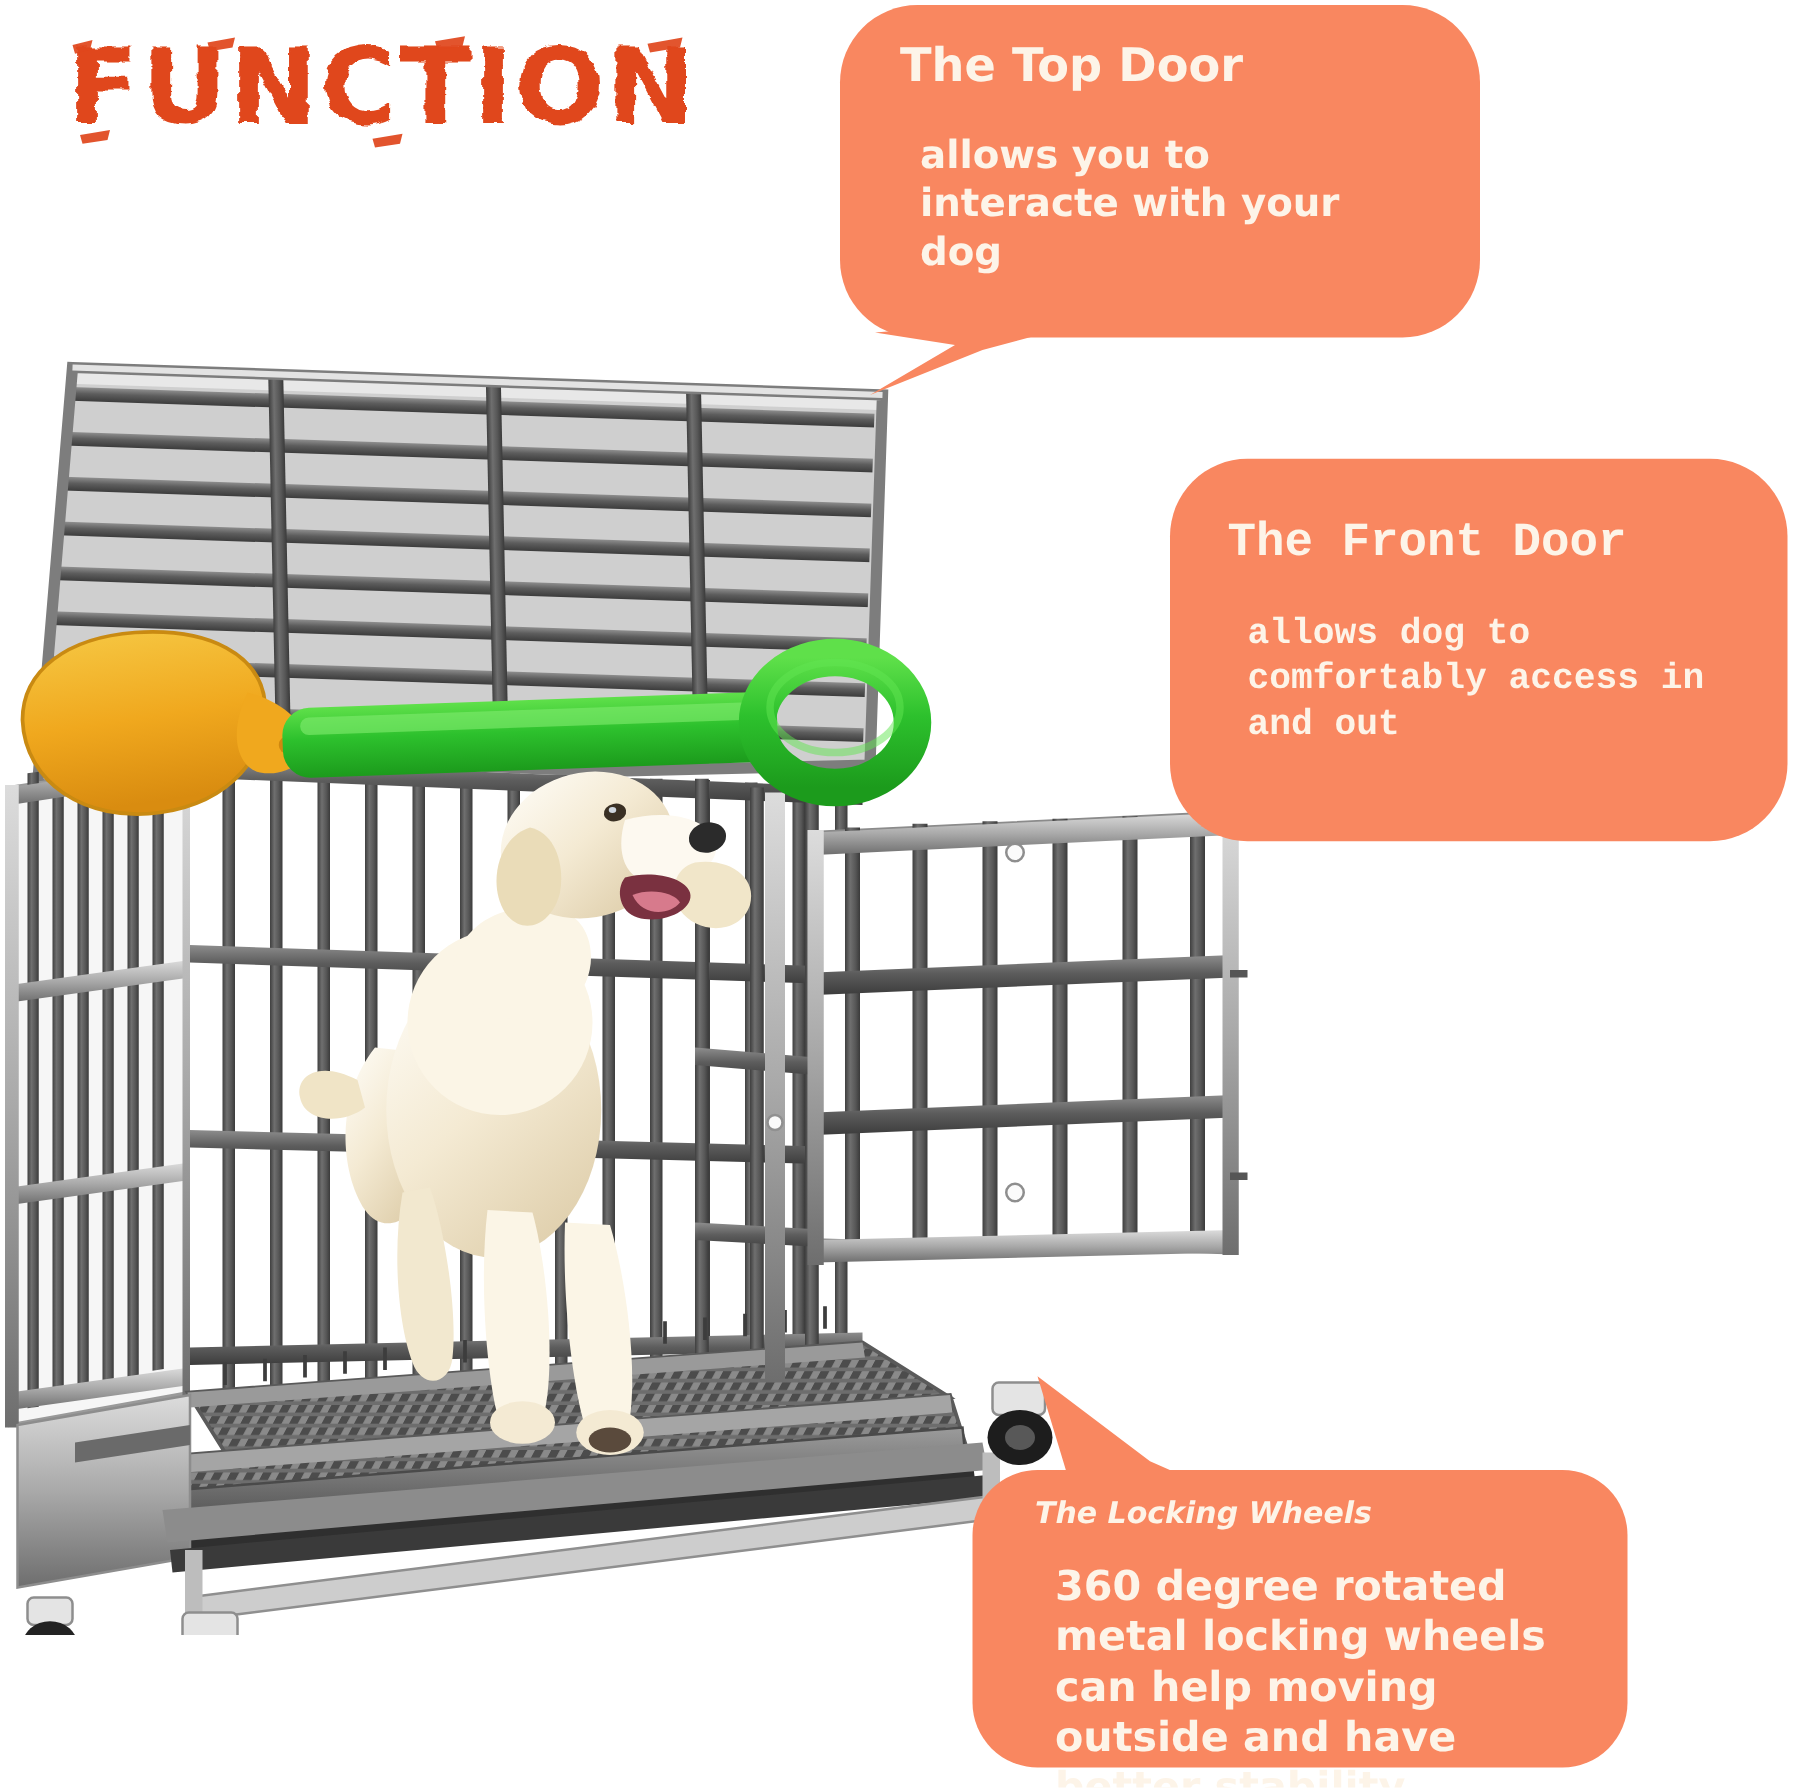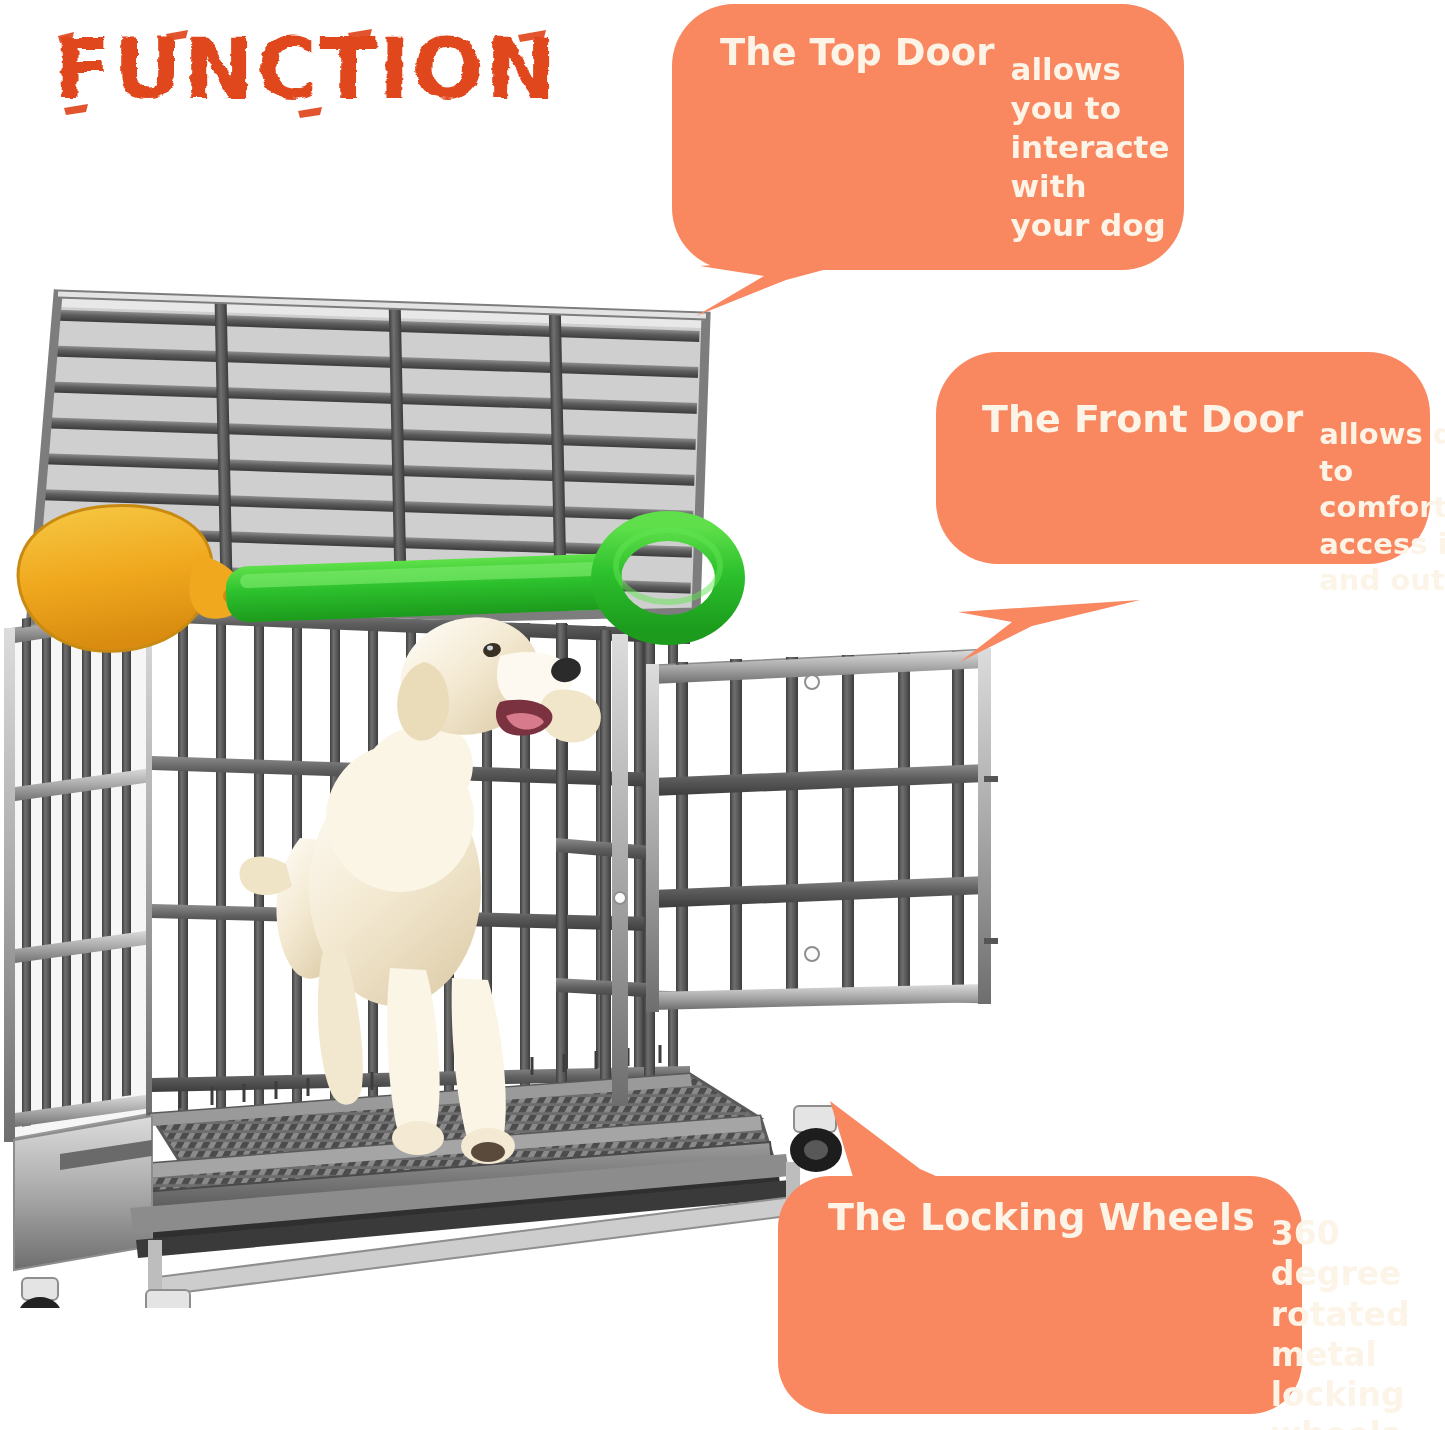--- a/index.html
+++ b/index.html
@@ -19,50 +19,50 @@
     font-weight:bold;font-size:84px;letter-spacing:2px;
     fill:#E0461C;
   }
 
   
   .callout{position:absolute;box-sizing:border-box;}
   .bubble{
     position:absolute;inset:0;
     background:#F98760;border-radius:58px;
     padding:34px 40px 30px 44px;box-sizing:border-box;
-    display:flex;flex-direction:row;justify-content:flex-start;
+    display:flex;flex-direction:column;justify-content:flex-start;
   }
   .bubble .c-title{
     color:#FDF4E8;font-weight:bold;line-height:1.05;
     margin:0 0 14px 0;white-space:nowrap;
   }
   .bubble .c-body{
     color:#FDF4E8;font-weight:bold;line-height:1.26;margin:16px;
   }
   .tail{position:absolute;overflow:visible;pointer-events:none;}
   .tail path{fill:#F98760;}
 
   
   #callout-top-door{left:672px;top:4px;width:512px;height:266px;}
   #callout-top-door .bubble{border-radius:62px;padding:30px 34px 26px 48px;}
   #callout-top-door .c-title{font-size:37px;margin-bottom:16px;}
   #callout-top-door .c-body{font-size:31px;}
   #tail-top-door{left:690px;top:250px;width:210px;height:70px;}
 
   
-  #callout-front-door{left:936px;top:352px;width:494px;height:212px;}
+  #callout-front-door{left:936px;top:367px;width:494px;height:306px;font-family:Liberation Mono, monospace;}
   #callout-front-door .bubble{border-radius:62px;padding:48px 26px 26px 46px;}
   #callout-front-door .c-title{font-size:38px;margin-bottom:18px;}
   #callout-front-door .c-body{font-size:29px;}
   #tail-front-door{left:952px;top:600px;width:190px;height:70px;}
 
   
   #callout-wheels{left:778px;top:1176px;width:524px;height:238px;}
   #callout-wheels .bubble{border-radius:52px;padding:22px 26px 18px 50px;}
-  #callout-wheels .c-title{font-size:38px;margin-bottom:10px;}
+  #callout-wheels .c-title{font-size:24px;margin-bottom:10px;font-style:italic;}
   #callout-wheels .c-body{font-size:33px;line-height:1.22;}
   #tail-wheels{left:800px;top:1095px;width:190px;height:110px;}
 
   
   #product-photo{position:absolute;left:0px;top:278px;width:1030px;height:1030px;}
   #product-photo svg{display:block;width:100%;height:100%;}
 </style>
 </head>
 <body>
 

